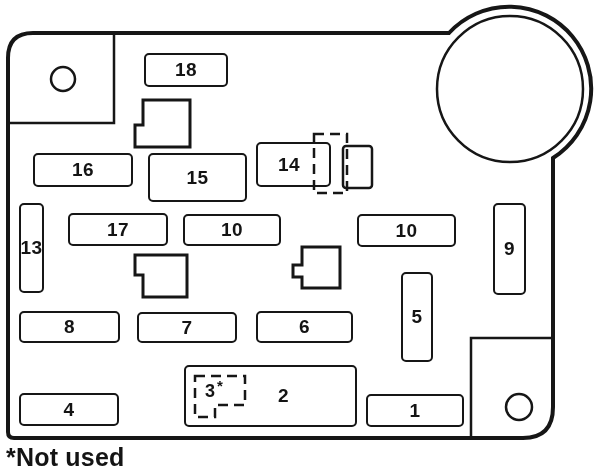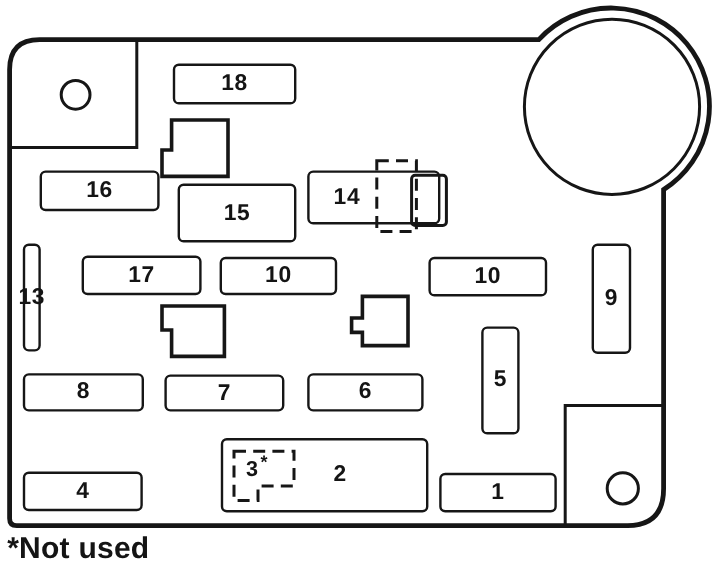--- a/index.html
+++ b/index.html
@@ -54,25 +54,25 @@
     <path class="ln3" d="M 135,255 L 187,255 L 187,297 L 143,297 L 143,275 L 135,275 Z"></path>
     <path class="ln3" d="M 302,247 L 340,247 L 340,288 L 302,288 L 302,277 L 293,277 L 293,265 L 302,265 Z"></path>
 
     <rect class="ln" x="343" y="146" width="29" height="42" rx="3"></rect>
 
     <rect class="dash" x="314" y="134" width="33" height="59"></rect>
 
     <path class="dash" d="M 195,376 L 245,376 L 245,405 L 215,405 L 215,417 L 195,417 Z"></path>
   </svg>
 
-  <div class="fuse" style="left:144px; top:53px;  width:103px; height:34px;">18</div>
-  <div class="fuse" style="left:33px;  top:142px; width:100px; height:34px;">16</div>
+  <div class="fuse" style="left:144px; top:53px;  width:84px; height:34px;">18</div>
+  <div class="fuse" style="left:33px;  top:153px; width:100px; height:34px;">16</div>
   <div class="fuse" style="left:148px; top:153px; width:99px;  height:49px;">15</div>
-  <div class="fuse label-left" style="left:256px; top:142px; width:111px; height:45px;">14</div>
-  <div class="fuse" style="left:19px;  top:203px; width:15px;  height:90px;">13</div>
+  <div class="fuse label-left" style="left:256px; top:142px; width:75px; height:45px;">14</div>
+  <div class="fuse" style="left:19px;  top:203px; width:25px;  height:90px;">13</div>
   <div class="fuse" style="left:68px;  top:213px; width:100px; height:33px;">17</div>
   <div class="fuse" style="left:183px; top:214px; width:98px;  height:32px;">10</div>
   <div class="fuse" style="left:357px; top:214px; width:99px;  height:33px;">10</div>
   <div class="fuse" style="left:493px; top:203px; width:33px;  height:92px;">9</div>
   <div class="fuse" style="left:19px;  top:311px; width:101px; height:32px;">8</div>
   <div class="fuse" style="left:137px; top:312px; width:100px; height:31px;">7</div>
   <div class="fuse" style="left:256px; top:311px; width:97px;  height:32px;">6</div>
   <div class="fuse" style="left:401px; top:272px; width:32px;  height:90px;">5</div>
   <div class="fuse" style="left:19px;  top:393px; width:100px; height:33px;">4</div>
   <div class="fuse label-shift" style="left:184px; top:365px; width:173px; height:62px;">2</div>

